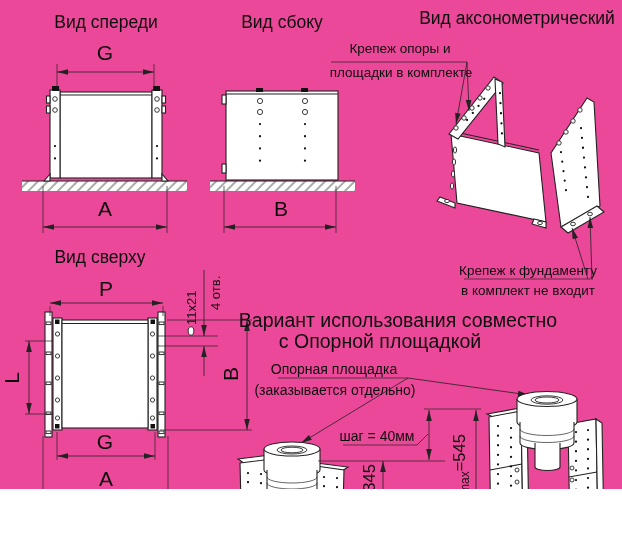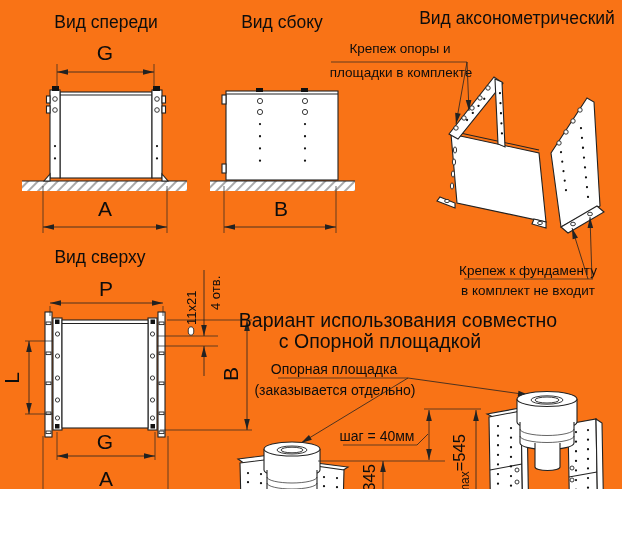--- a/index.html
+++ b/index.html
@@ -1,16 +1,16 @@
 <!DOCTYPE html>
 <html><head>
 <meta charset="utf-8">
 <style>
   html,body{margin:0;padding:0;background:#ffffff;}
-  .stage{width:622px;height:489px;position:relative;background:#f97316;overflow:hidden;}
+  .stage{width:622px;height:489px;position:relative;background:#ec4899;overflow:hidden;}
   svg{display:block;}
   text{font-family:"Liberation Sans","DejaVu Sans",sans-serif;fill:#0d0d0d;}
   .title{font-size:17.5px;}
   .head{font-size:19.5px;}
   .big{font-size:21px;}
   .call{font-size:13.5px;}
   .lbl{font-size:14px;}
   .rot{font-size:13px;}
   .hdim{font-size:16.5px;}
   .o{fill:#ffffff;stroke:#222222;stroke-width:1.1;stroke-linejoin:miter;}

